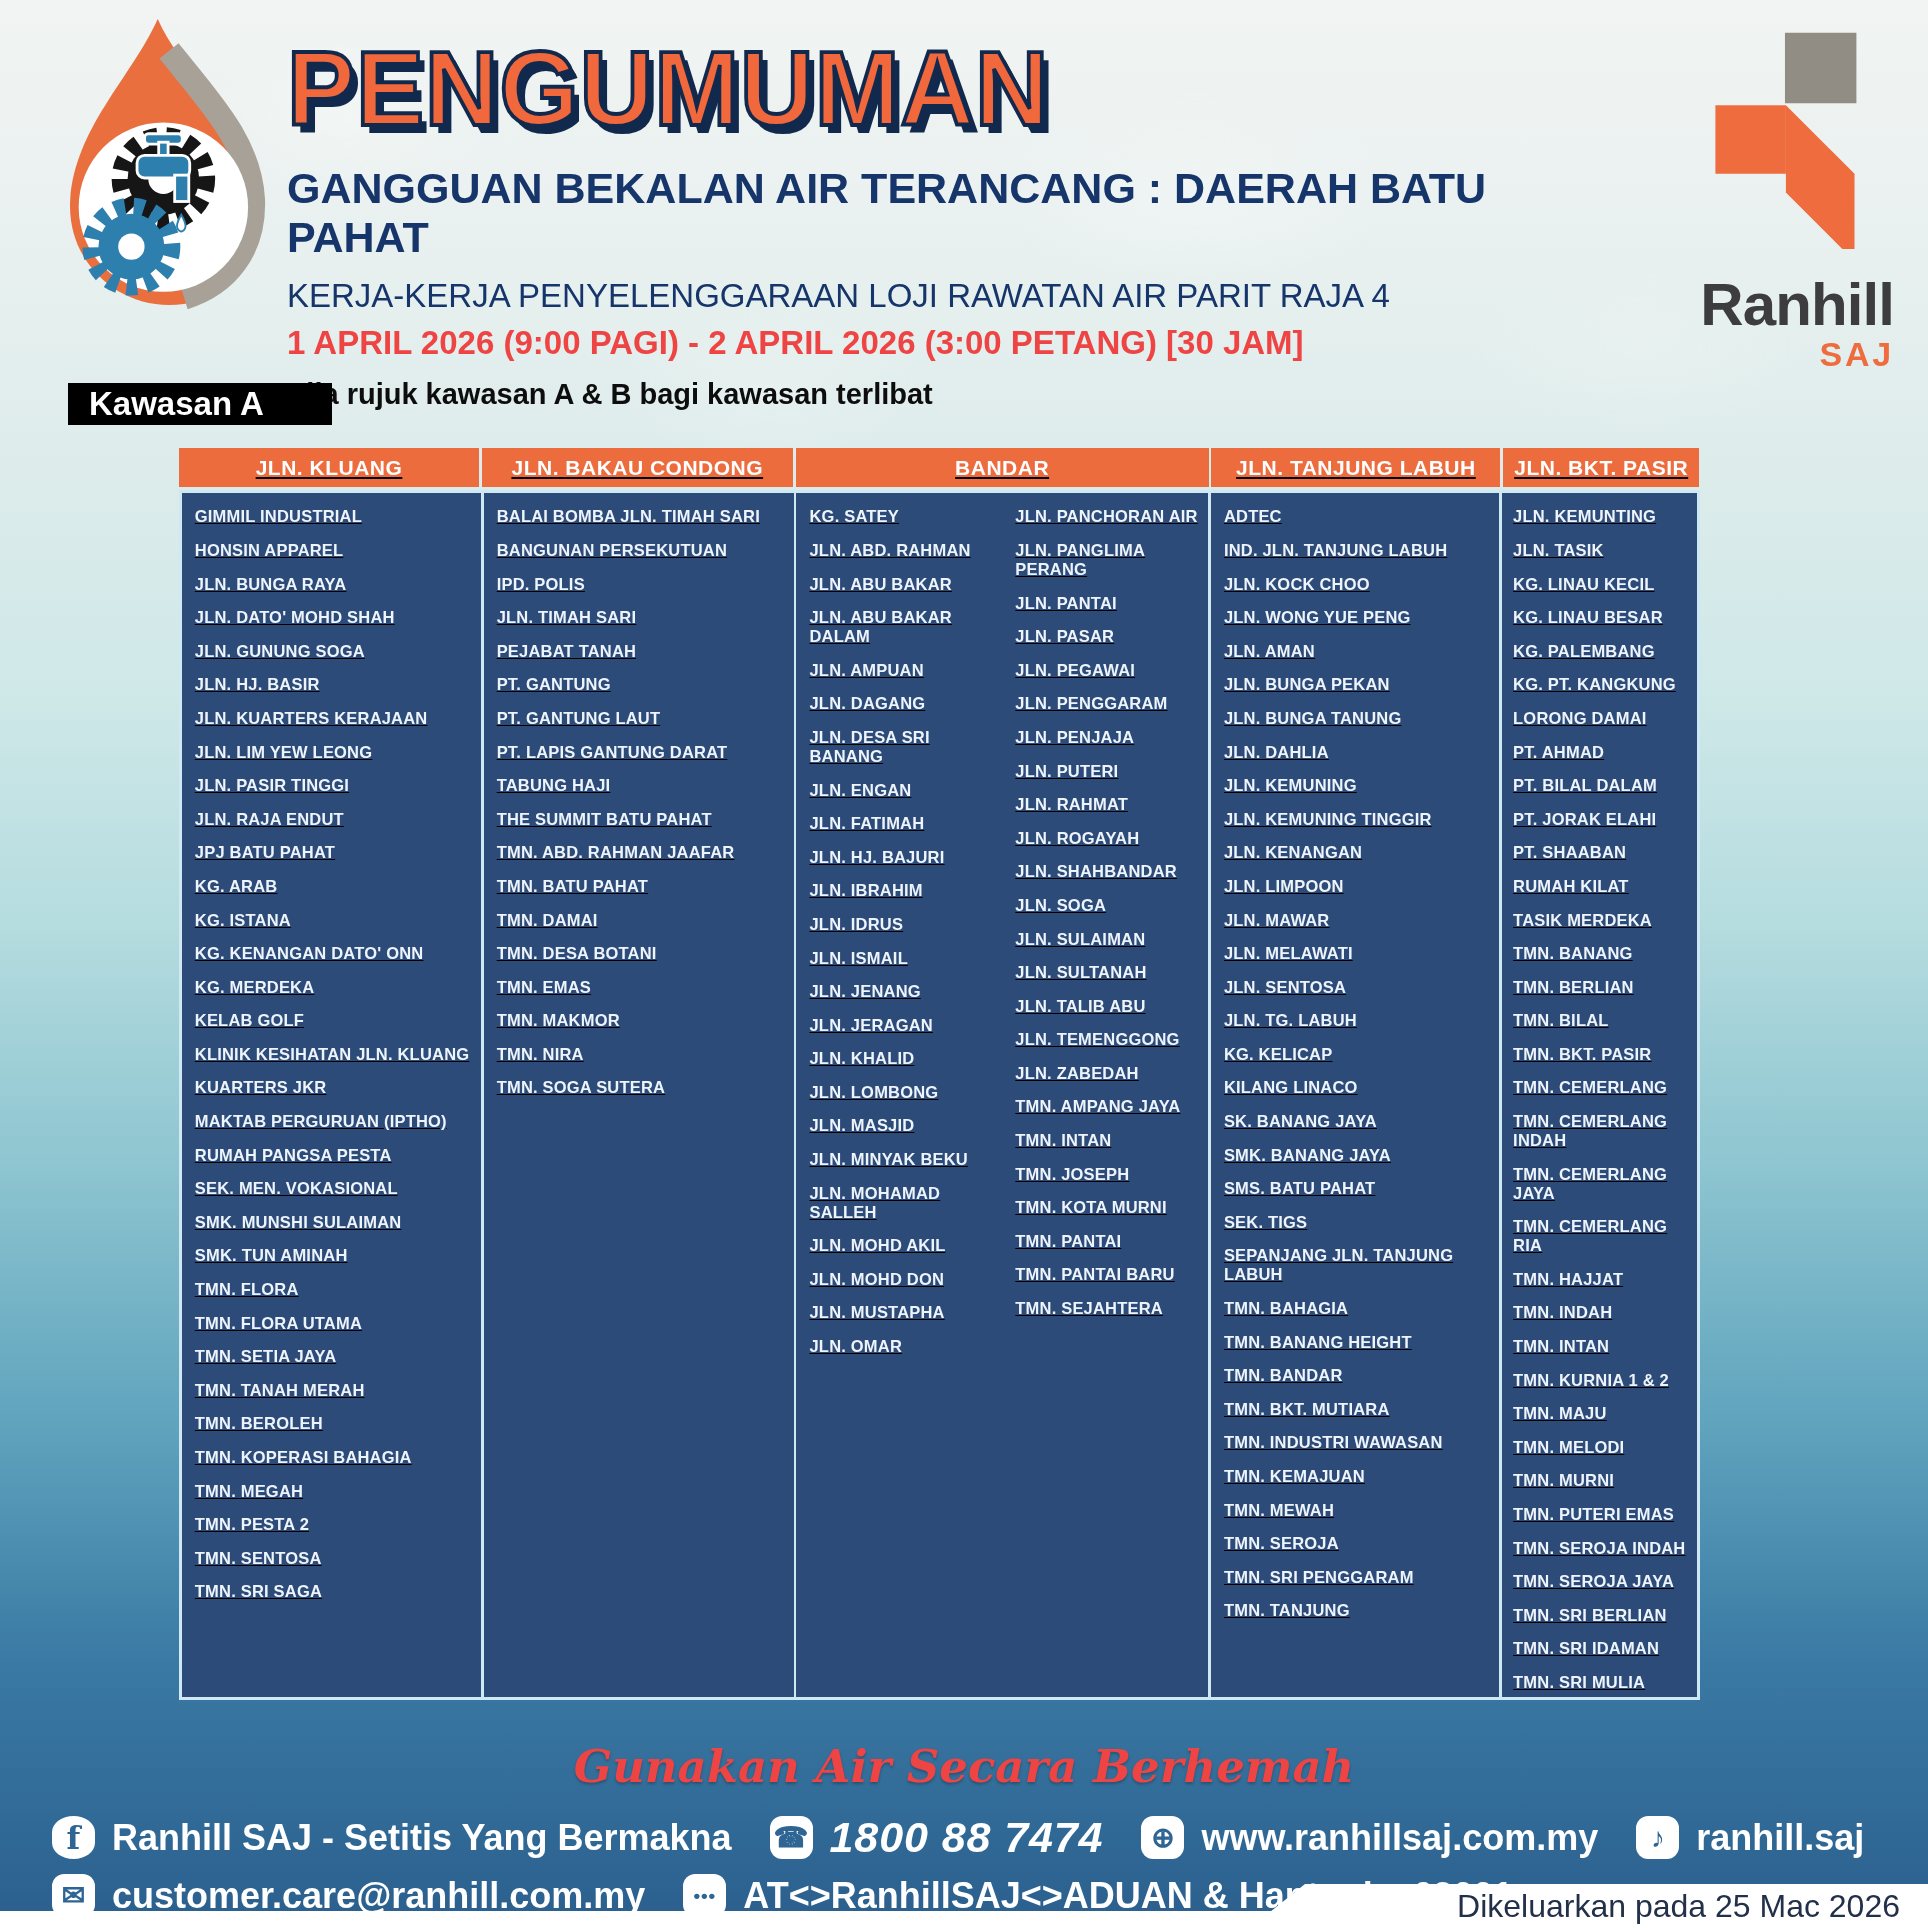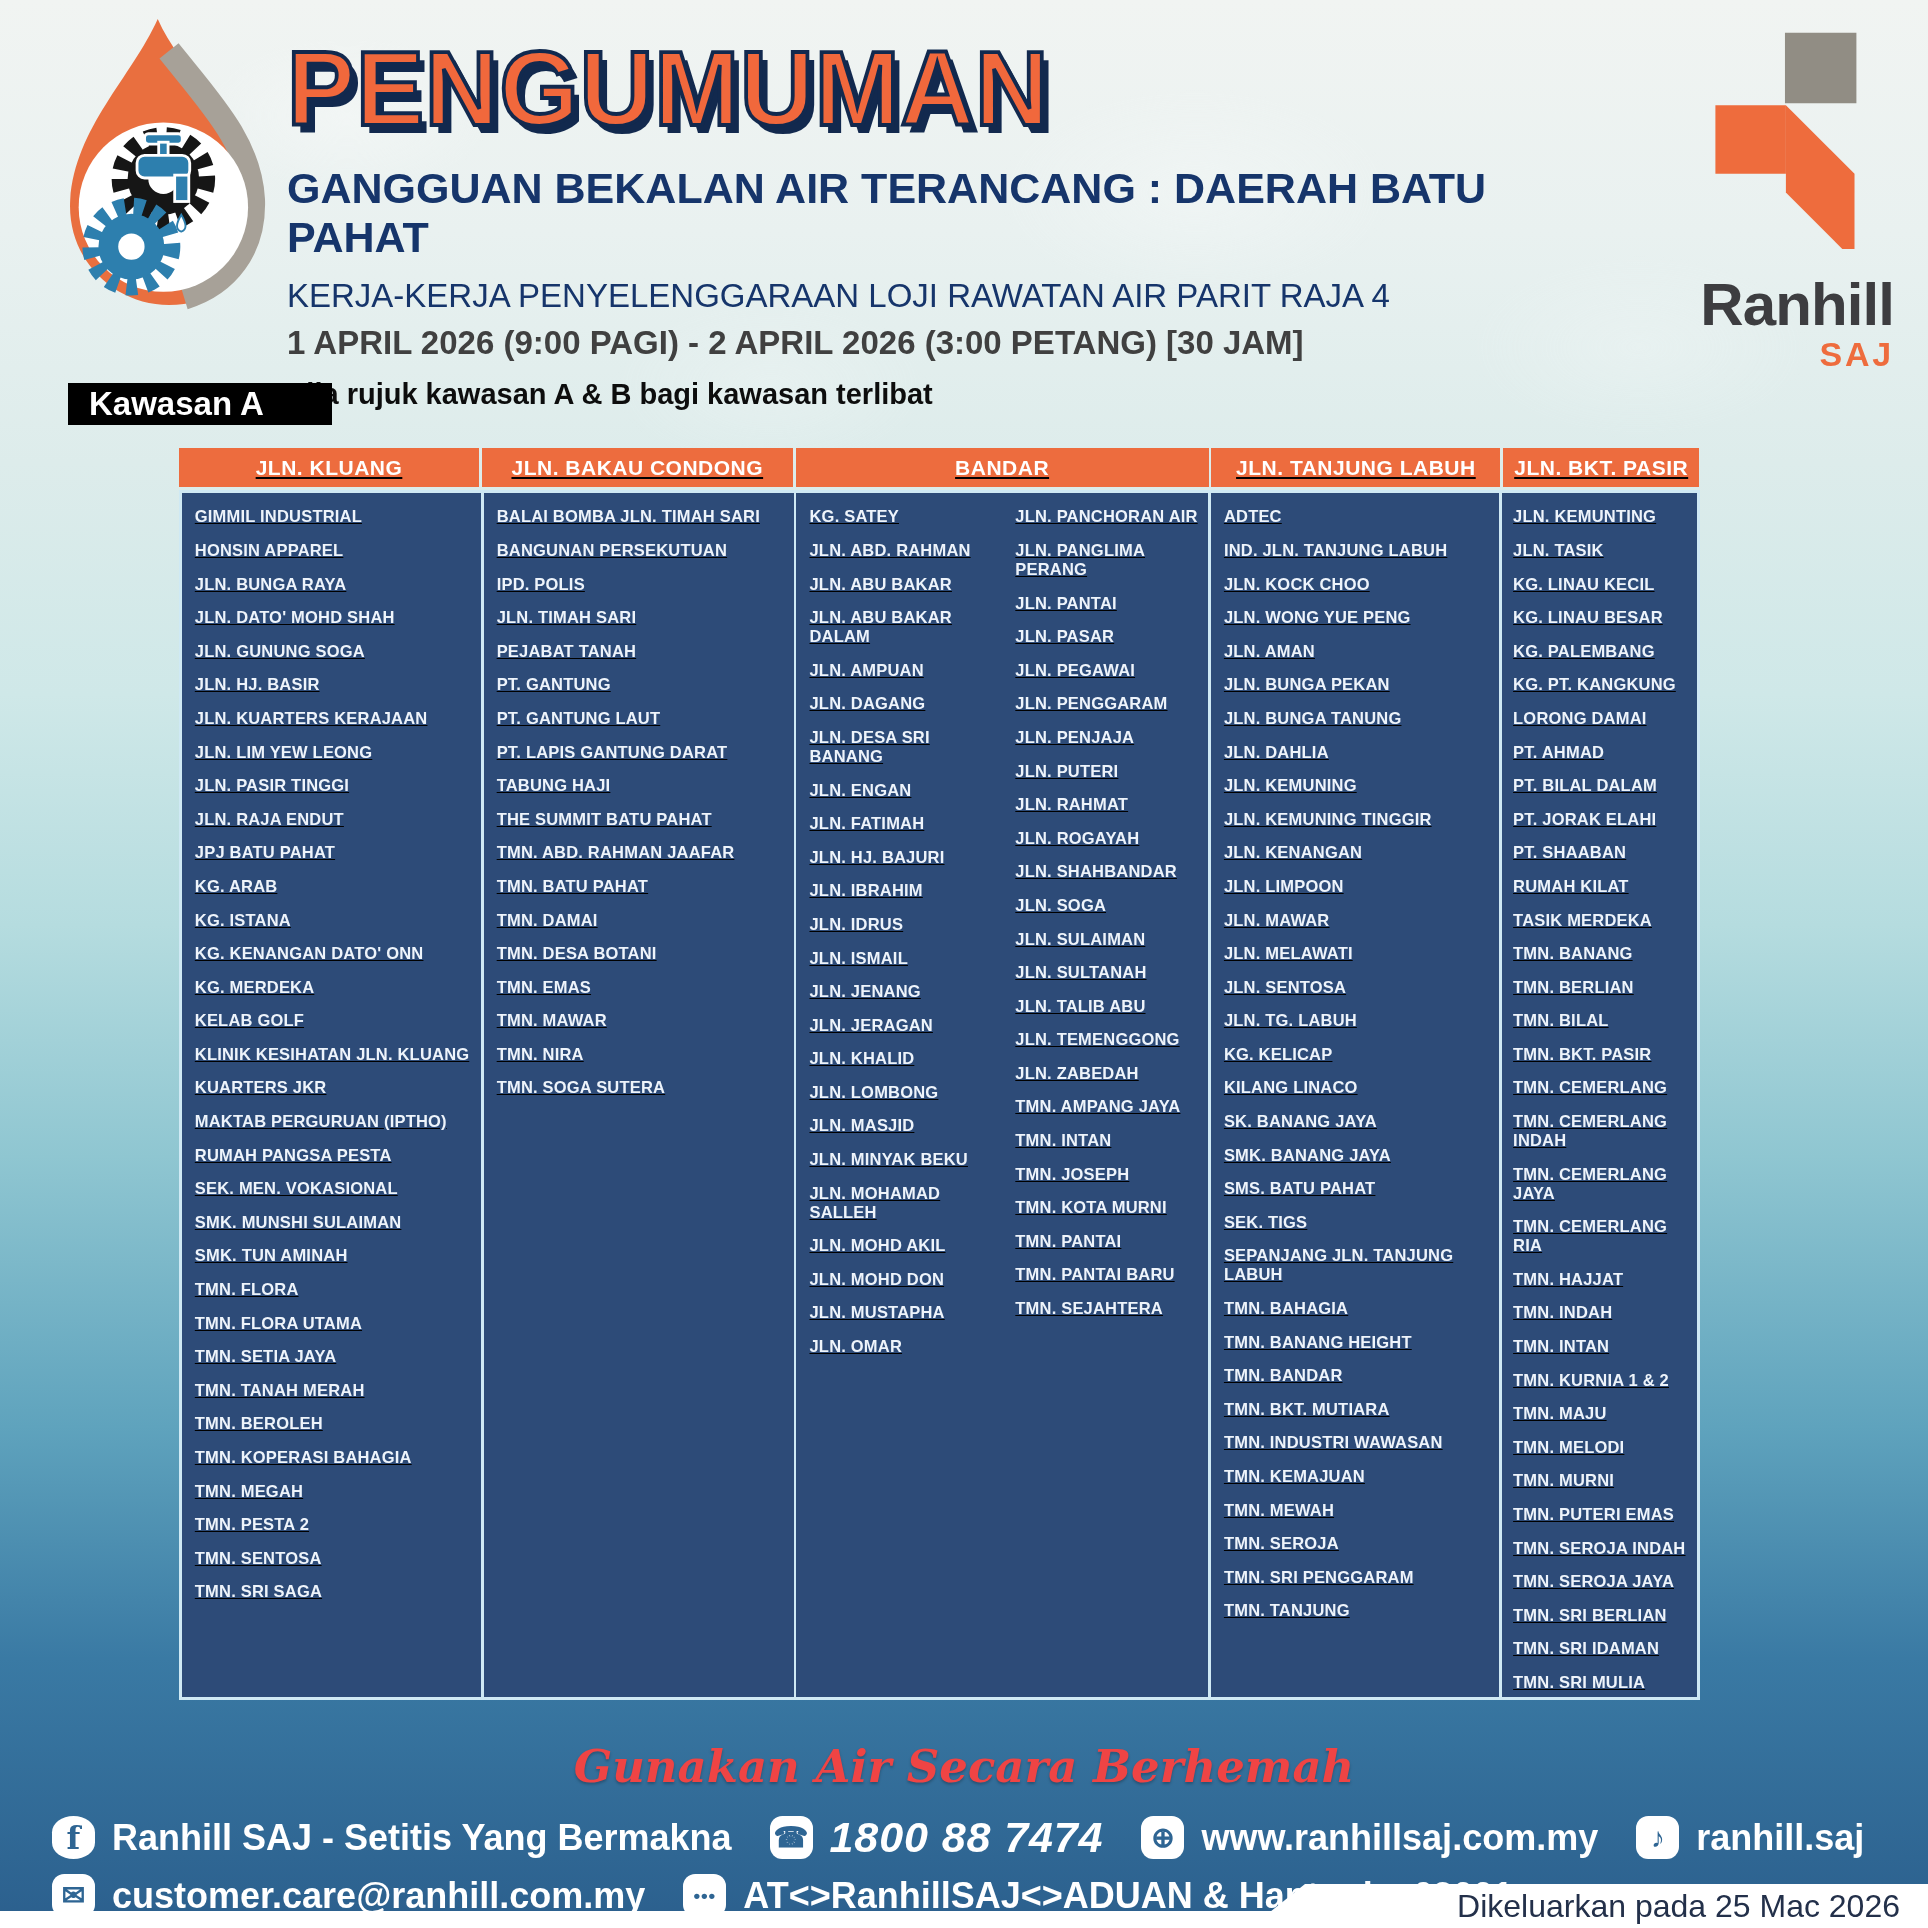--- a/index.html
+++ b/index.html
@@ -22,21 +22,21 @@
   .logo-drop{position:absolute;left:26px;top:13px;width:287px;height:297px;}
   .header-text{position:absolute;left:287px;top:36px;width:1318px;}
   .title{
     font-size:102px;font-weight:800;letter-spacing:0.9px;line-height:1;
     color:#f1683c;-webkit-text-stroke:3.8px #12294e;
     text-shadow:6.6px 7.5px 0 #12294e;transform:scaleY(1.04);transform-origin:left top;
     margin:0 0 26px 0;
   }
   .sub1{font-size:43px;font-weight:800;color:#16356b;letter-spacing:0;margin-bottom:15px;}
   .sub2{font-size:33px;font-weight:400;color:#16356b;margin-bottom:8.5px;}
-  .sub3{font-size:33px;font-weight:800;color:#404040;margin-bottom:16px;}
+  .sub3{font-size:33px;font-weight:800;color:#ef4444;margin-bottom:16px;}
   .note{font-size:29px;font-weight:700;color:#0d0d0d;}
   
   .brand{position:absolute;right:34px;top:28px;width:198px;text-align:right;}
   .brand svg{display:block;margin-left:auto;}
   .brand-name{font-size:60px;font-weight:800;color:#3d3d40;letter-spacing:-0.9px;line-height:1;margin-top:26px;}
   .brand-sub{font-size:34px;font-weight:800;color:#ee6c3d;letter-spacing:2.8px;line-height:1;margin-top:1.9px;}
   
   .kawasan{
     position:absolute;left:52px;top:383px;width:264px;height:42px;background:#000;
     color:#fff;font-size:33px;font-weight:700;display:flex;align-items:center;padding-left:21px;box-sizing:border-box;margin-left:16px;
@@ -189,21 +189,21 @@
         <div class="list-item">PT. GANTUNG</div>
         <div class="list-item">PT. GANTUNG LAUT</div>
         <div class="list-item">PT. LAPIS GANTUNG DARAT</div>
         <div class="list-item">TABUNG HAJI</div>
         <div class="list-item">THE SUMMIT BATU PAHAT</div>
         <div class="list-item">TMN. ABD. RAHMAN JAAFAR</div>
         <div class="list-item">TMN. BATU PAHAT</div>
         <div class="list-item">TMN. DAMAI</div>
         <div class="list-item">TMN. DESA BOTANI</div>
         <div class="list-item">TMN. EMAS</div>
-        <div class="list-item">TMN. MAWAR</div>
+        <div class="list-item">TMN. MAKMOR</div>
         <div class="list-item">TMN. NIRA</div>
         <div class="list-item">TMN. SOGA SUTERA</div>
       </div>
     <div class="tcol w2 subcols" style="padding:0;">
       <div class="subcol cell-list">
           <div class="list-item">KG. SATEY</div>
           <div class="list-item">JLN. ABD. RAHMAN</div>
           <div class="list-item">JLN. ABU BAKAR</div>
           <div class="list-item">JLN. ABU BAKAR DALAM</div>
           <div class="list-item">JLN. AMPUAN</div>

